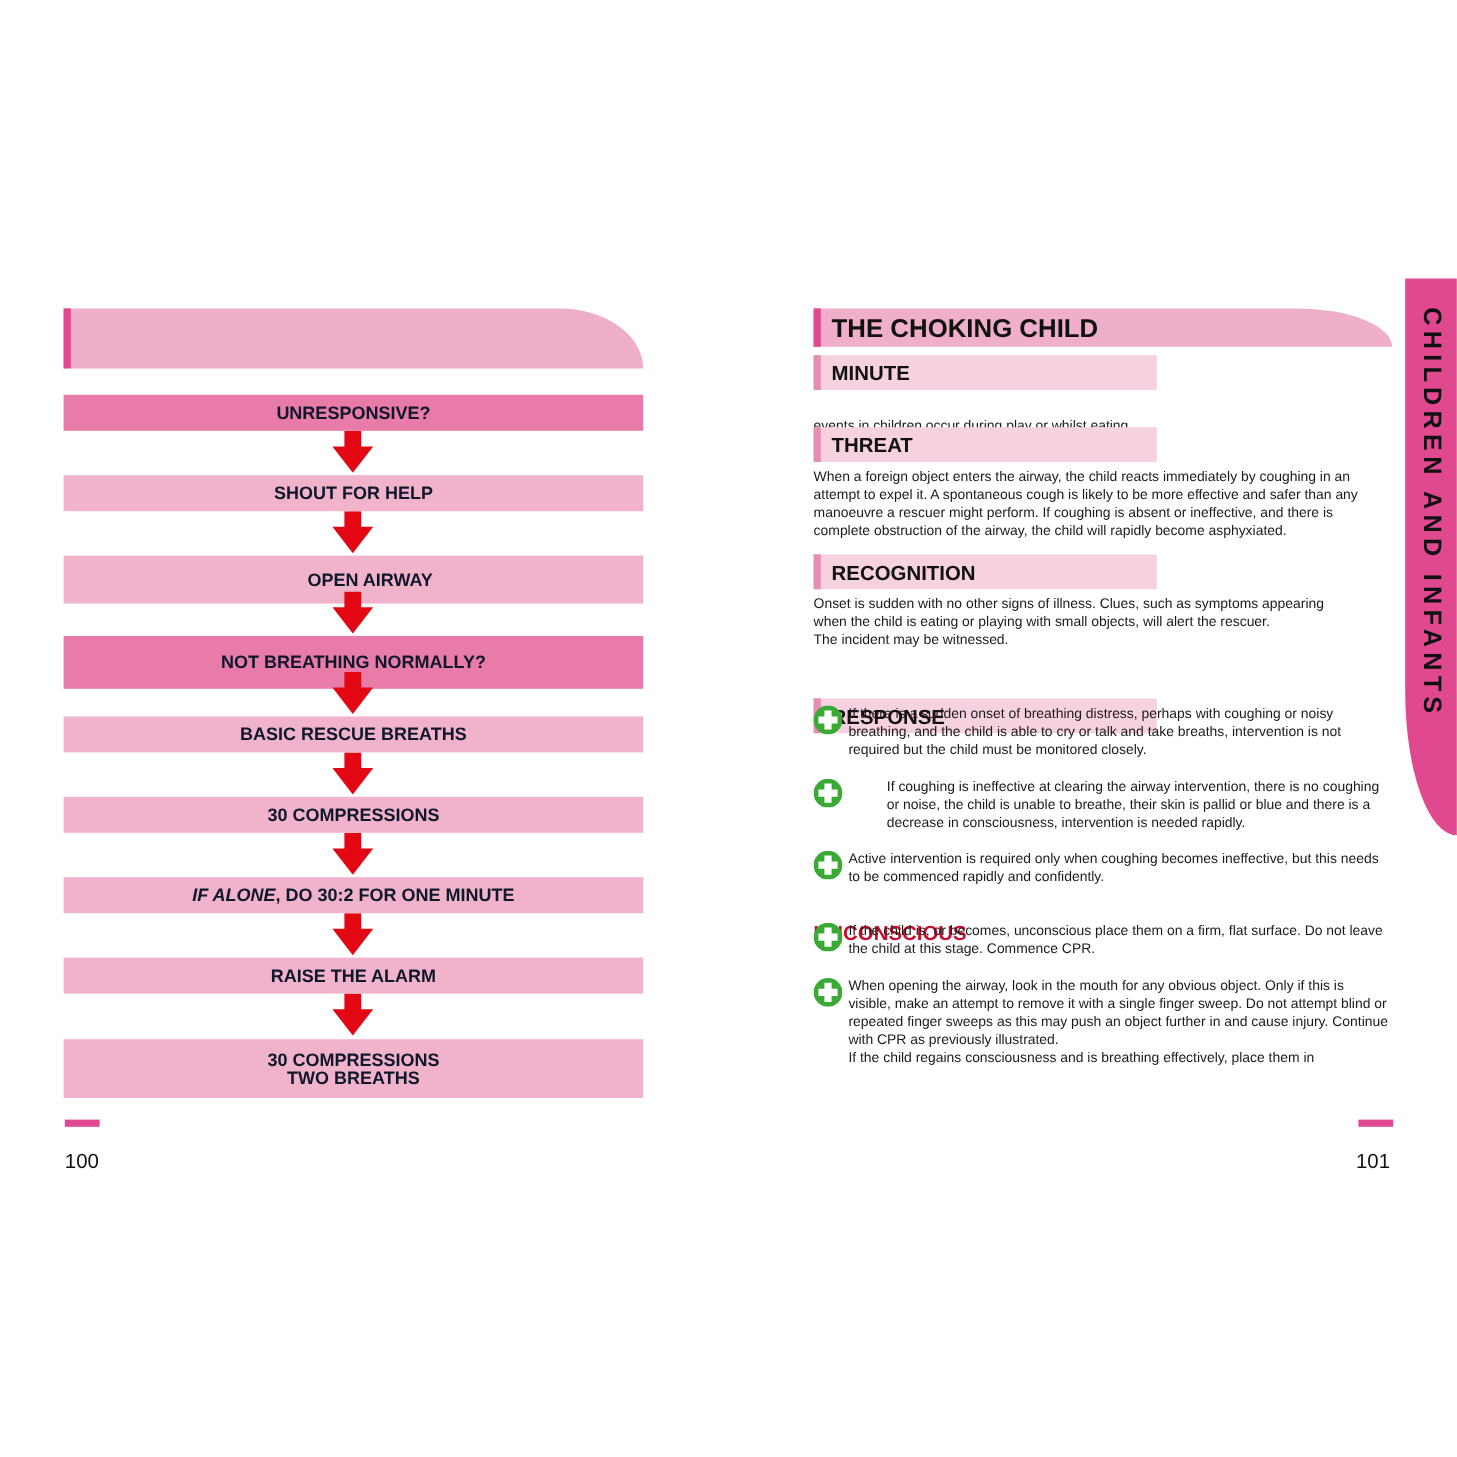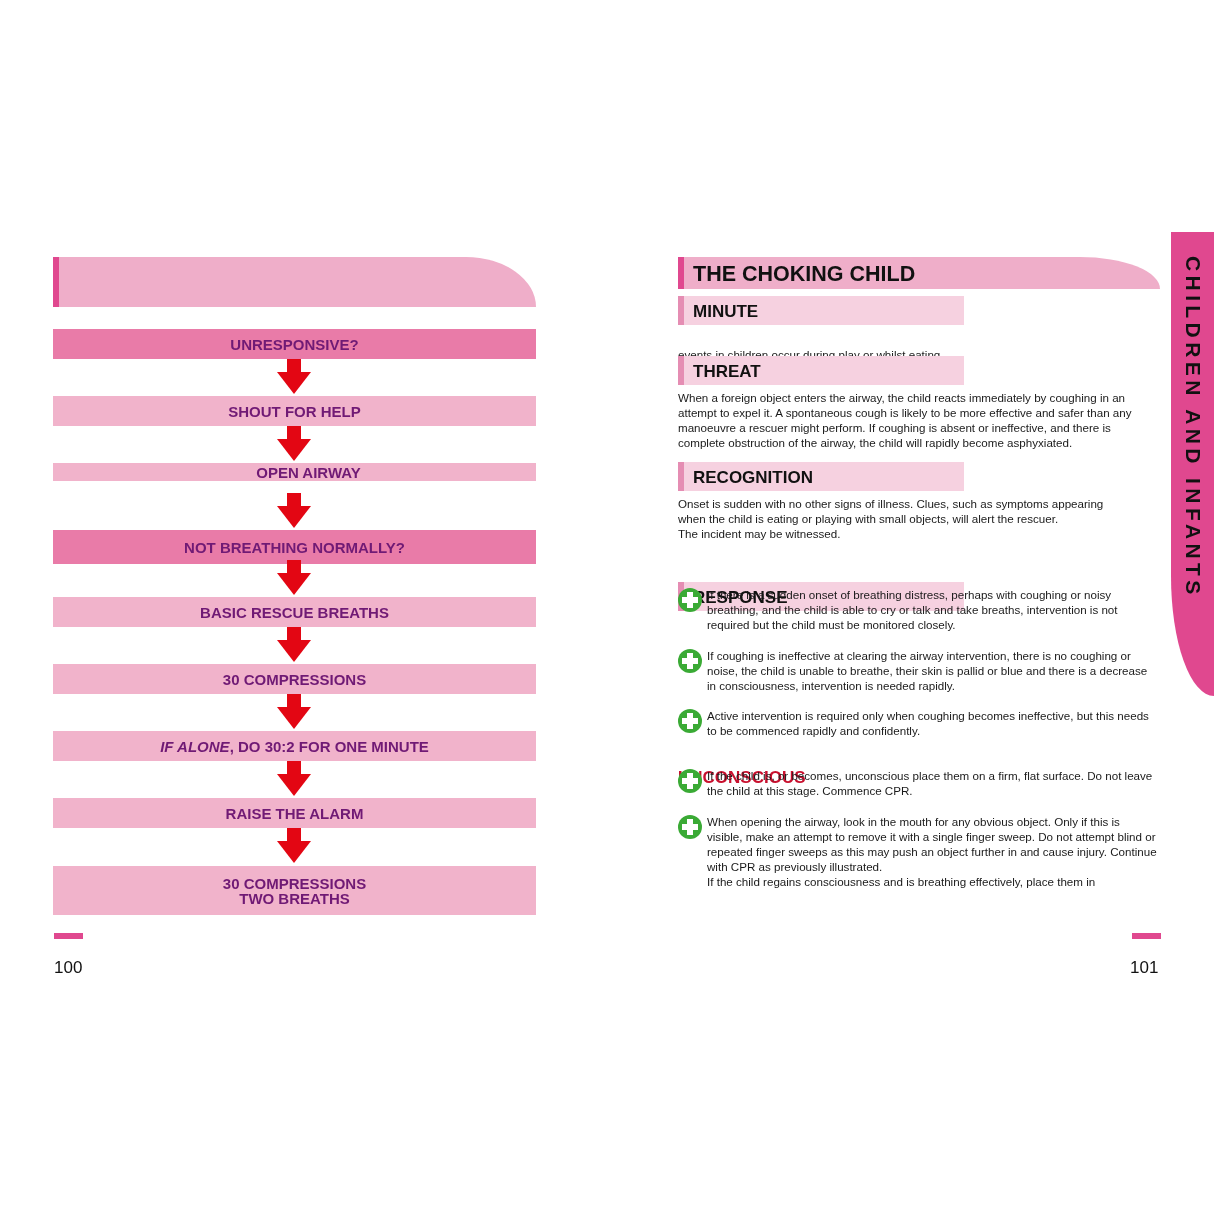--- a/index.html
+++ b/index.html
@@ -20,21 +20,21 @@
   }
   .title-banner .title {
     position: absolute; left: 15px; top: 5px; font-weight: bold; font-size: 21.5px;
     line-height: 23px; color: #111; letter-spacing: 0.1px;
   }
 
   
   .flow-box {
     position: absolute; left: 53px; width: 483px; display: flex; align-items: center;
     justify-content: center; text-align: center; font-weight: bold; font-size: 15px;
-    color: #701a75; line-height: 15px;
+    color: #0f172a; line-height: 15px;
   }
   .flow-box.question { background: #e97ba8; }
   .flow-box.action { background: #f1b3cb; }
   .flow-box em { font-style: italic; }
   .arrow { position: absolute; left: 277px; width: 34px; height: 35px; }
 
   
   .page-num-bar { position: absolute; width: 29px; height: 6px; background: #e0488f; }
   .page-num { position: absolute; font-size: 17px; color: #111; margin-top: 16px; }
 
@@ -94,29 +94,29 @@
   </svg>
 
 <div class="flow-box action" style="top:396px;height:30px;">
     <span>SHOUT FOR HELP</span>
   </div>
 <svg class="arrow" style="top:426px;" viewBox="0 0 34 35">
     <rect x="10" y="0" width="14" height="14" fill="#e30613"></rect>
     <polygon points="0,13 34,13 17,35" fill="#e30613"></polygon>
   </svg>
 
-<div class="flow-box action" style="top:463px;height:18px;padding-left:28px;">
+<div class="flow-box action" style="top:463px;height:40px;padding-left:28px;">
     <span>OPEN AIRWAY</span>
   </div>
 <svg class="arrow" style="top:493px;" viewBox="0 0 34 35">
     <rect x="10" y="0" width="14" height="14" fill="#e30613"></rect>
     <polygon points="0,13 34,13 17,35" fill="#e30613"></polygon>
   </svg>
 
-<div class="flow-box question" style="top:530px;height:34px;">
+<div class="flow-box question" style="top:530px;height:44px;">
     <span>NOT BREATHING NORMALLY?</span>
   </div>
 <svg class="arrow" style="top:560px;" viewBox="0 0 34 35">
     <rect x="10" y="0" width="14" height="14" fill="#e30613"></rect>
     <polygon points="0,13 34,13 17,35" fill="#e30613"></polygon>
   </svg>
 
 <div class="flow-box action" style="top:597px;height:30px;">
     <span>BASIC RESCUE BREATHS</span>
   </div>
@@ -188,21 +188,21 @@
   <div class="label">RESPONSE</div>
 </div>
 
 <div class="bullet" style="top:587px;">
   <svg class="icon" viewBox="0 0 24 24">
       <circle cx="12" cy="12" r="12" fill="#3aaa35"></circle>
       <path d="M9 4h6v5h5v6h-5v5H9v-5H4V9h5z" fill="#fff"></path>
     </svg>
   <div class="text">If there is a sudden onset of breathing distress, perhaps with coughing or noisy breathing, and the child is able to cry or talk and take breaths, intervention is not required but the child must be monitored closely.</div>
 </div>
-<div class="bullet" style="top:648px;">
+<div class="bullet" style="top:648px;gap:32px;">
   <svg class="icon" viewBox="0 0 24 24">
       <circle cx="12" cy="12" r="12" fill="#3aaa35"></circle>
       <path d="M9 4h6v5h5v6h-5v5H9v-5H4V9h5z" fill="#fff"></path>
     </svg>
   <div class="text">If coughing is ineffective at clearing the airway intervention, there is no coughing or noise, the child is unable to breathe, their skin is pallid or blue and there is a decrease in consciousness, intervention is needed rapidly.</div>
 </div>
 <div class="bullet" style="top:708px;">
   <svg class="icon" viewBox="0 0 24 24">
       <circle cx="12" cy="12" r="12" fill="#3aaa35"></circle>
       <path d="M9 4h6v5h5v6h-5v5H9v-5H4V9h5z" fill="#fff"></path>

